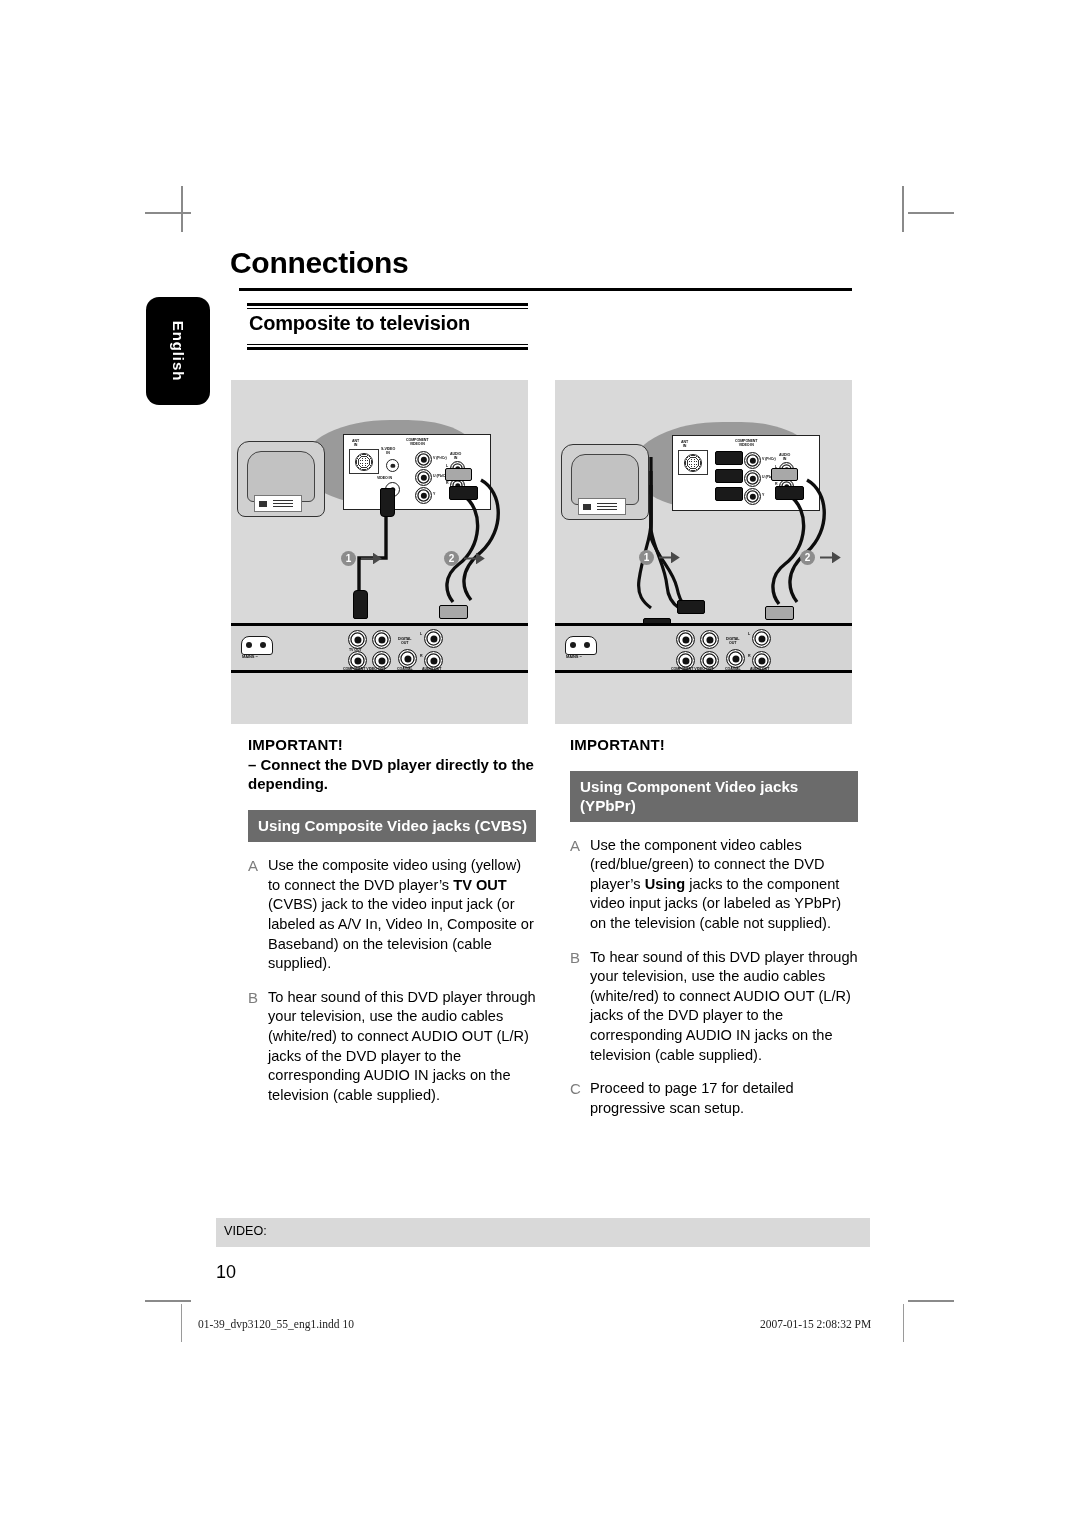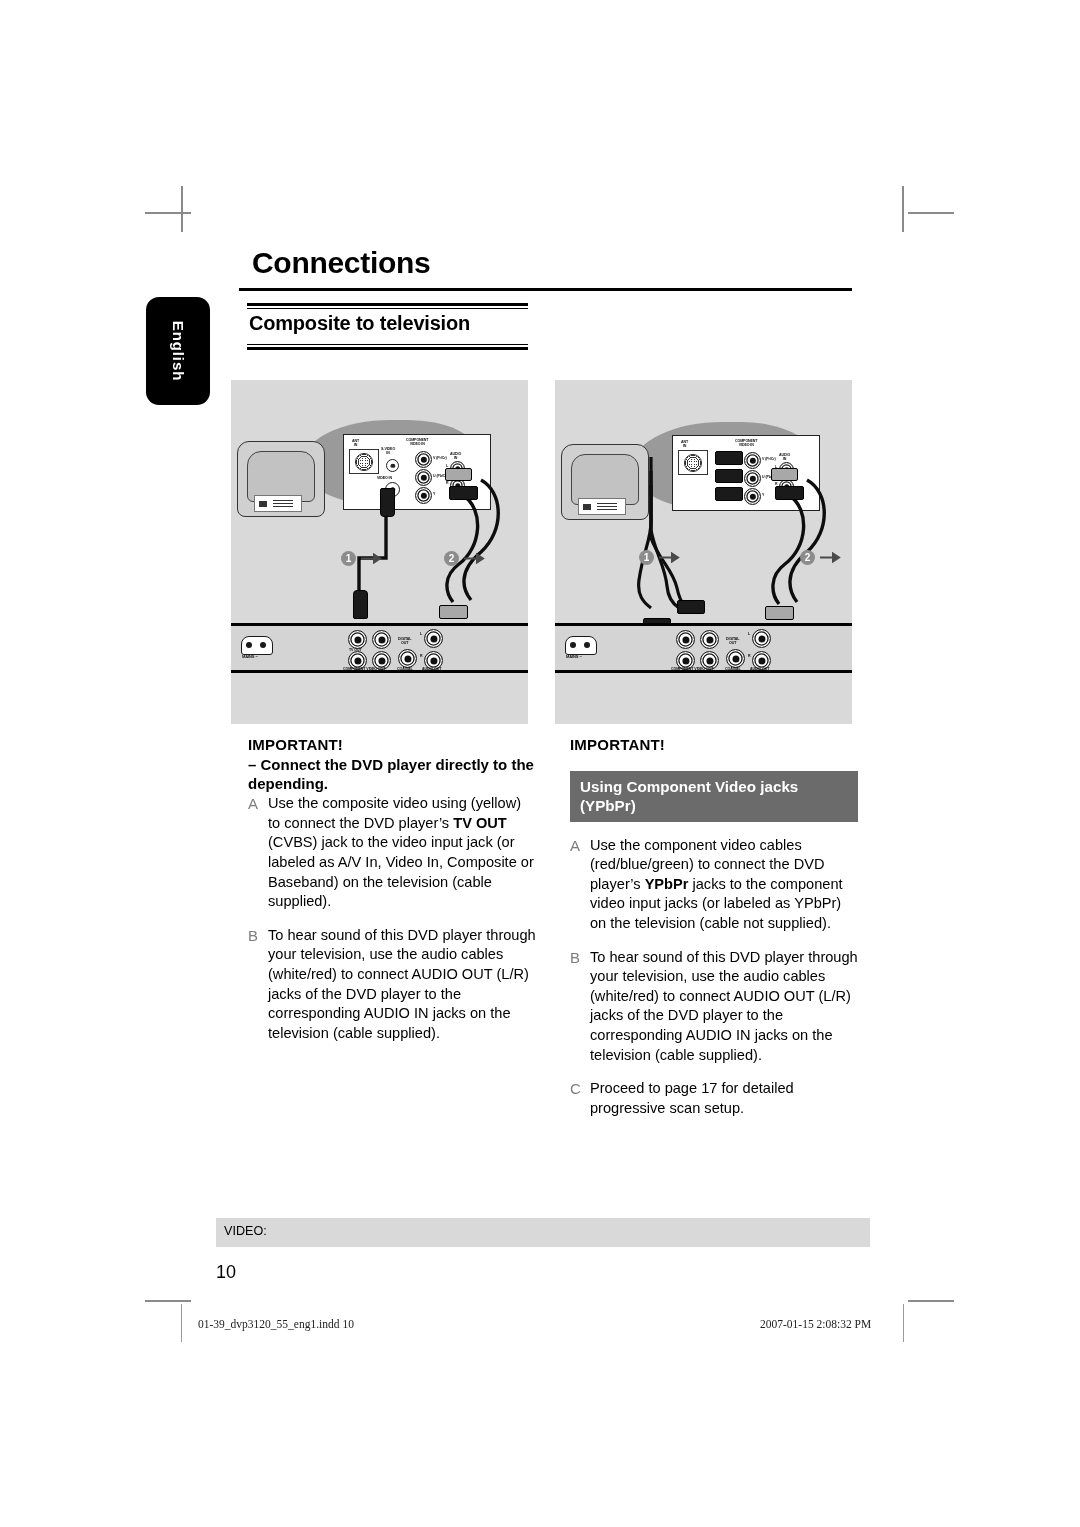--- a/index.html
+++ b/index.html
@@ -42,21 +42,21 @@
     color: #fff;
     font-weight: bold;
     font-size: 15px;
     letter-spacing: 0.9px;
     white-space: nowrap;
   }
 
   
   .page-title {
     position: absolute;
-    left: 252px;
+    left: 230px;
     top: 248px;
     font-size: 30px;
     font-weight: bold;
     letter-spacing: -0.3px;
     line-height: 1;
   }
   .title-rule {
     position: absolute;
     left: 239px;
     top: 288px;
@@ -570,40 +570,41 @@
   <div class="jack ring2" style="left:197px; top:249px; width:17px; height:17px;"></div>
   <div class="pl" style="left:193px; top:274px;">R</div>
   <div class="jack ring2" style="left:197px; top:271px; width:17px; height:17px;"></div>
   <div class="pl" style="left:195px; top:287px;">AUDIO OUT</div>
 </div>
 
 <div class="col left">
   <div class="important-title">IMPORTANT!</div>
   <div class="important-body">– Connect the DVD player directly to the depending.</div>
 
+  <div class="gray-head">Using Composite Video jacks (CVBS)</div>
 
   <div class="step-item">
     <div class="letter">A</div>
     <div class="txt"><span>Use the composite video using (yellow) to connect the DVD player’s </span><b>TV OUT</b><span> (CVBS) jack to the video input jack (or labeled as A/V In, Video In, Composite or Baseband) on the television (cable supplied).</span></div>
   </div>
 
   <div class="step-item">
     <div class="letter">B</div>
     <div class="txt">To hear sound of this DVD player through your television, use the audio cables (white/red) to connect AUDIO OUT (L/R) jacks of the DVD player to the corresponding AUDIO IN jacks on the television (cable supplied).</div>
   </div>
 </div>
 
 <div class="col right">
   <div class="important-title">IMPORTANT!</div>
 
   <div class="gray-head">Using Component Video jacks (YPbPr)</div>
 
   <div class="step-item">
     <div class="letter">A</div>
-    <div class="txt"><span>Use the component video cables (red/blue/green) to connect the DVD player’s </span><b>YPbPr</b><span> jacks to the component video input jacks (or labeled as YPbPr) on the television (cable not supplied).</span></div>
+    <div class="txt"><span>Use the component video cables (red/blue/green) to connect the DVD player’s </span><b>Using</b><span> jacks to the component video input jacks (or labeled as YPbPr) on the television (cable not supplied).</span></div>
   </div>
 
   <div class="step-item">
     <div class="letter">B</div>
     <div class="txt">To hear sound of this DVD player through your television, use the audio cables (white/red) to connect AUDIO OUT (L/R) jacks of the DVD player to the corresponding AUDIO IN jacks on the television (cable supplied).</div>
   </div>
 
   <div class="step-item">
     <div class="letter">C</div>
     <div class="txt">Proceed to page 17 for detailed progressive scan setup.</div>

